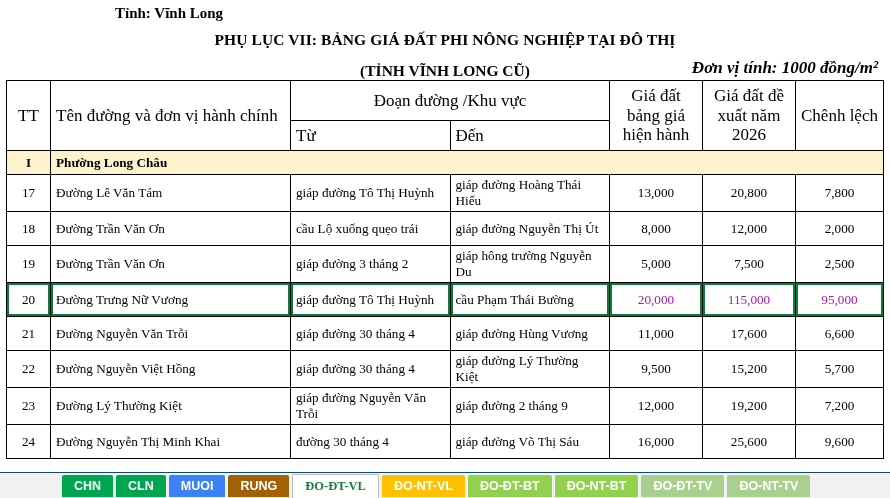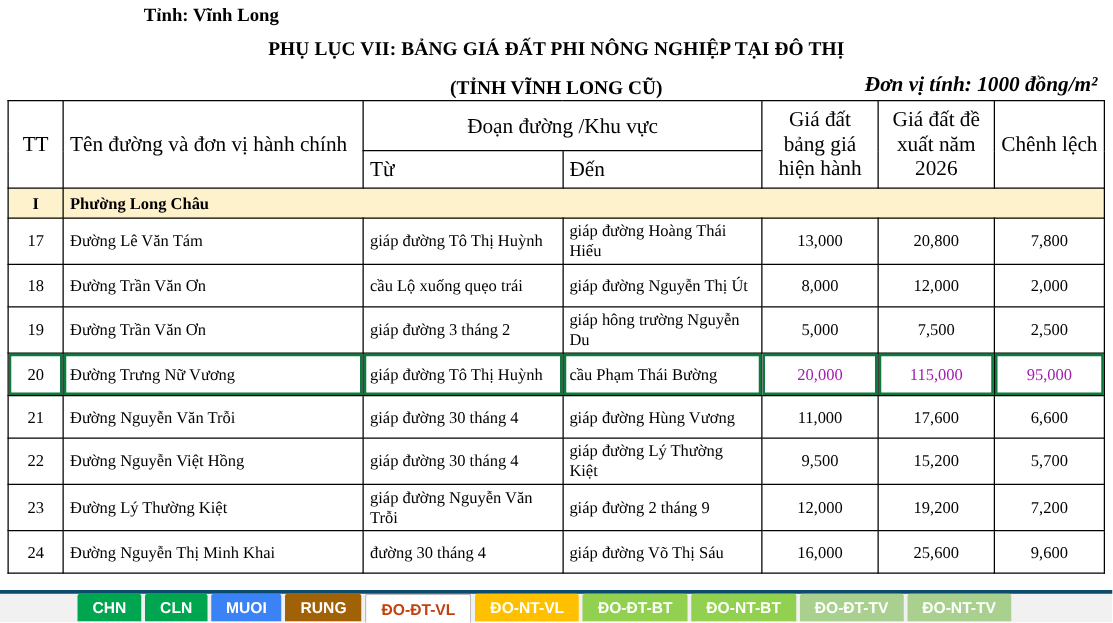--- a/index.html
+++ b/index.html
@@ -130,45 +130,47 @@
   }
 
   
   #tabbar {
     position: absolute;
     left: 0;
     bottom: 0;
     width: 890px;
     height: 26px;
     background: #f1f1f1;
-    border-top: 3px solid #0c4a6e;
-    display: flex;
+    border-top: 1px solid #0c4a6e;
+    display: flex;
+    align-items: center;
     padding-left: 62px;
     gap: 3px;
     font-family: "Liberation Sans", sans-serif;
   }
   .tab {
     height: 22px;
     padding: 0 12px;
     display: flex;
     align-items: center;
     justify-content: center;
     font-size: 12.5px;
     font-weight: bold;
     color: #ffffff;
     border-radius: 2px 2px 0 0;
     white-space: nowrap;
     cursor: pointer;
   }
   .tab.active {
-    color: #c2410c;
+    color: #15803d;
     background: #ffffff !important;
     border: 1px solid #bdbdbd;
     border-bottom: none;
     height: 24px;
+    font-family: Liberation Serif, serif;
   }
 </style>
 </head>
 <body>
 
 <div id="sheet">
 
   <div class="hdr">
 
     <div class="hdr-row">

